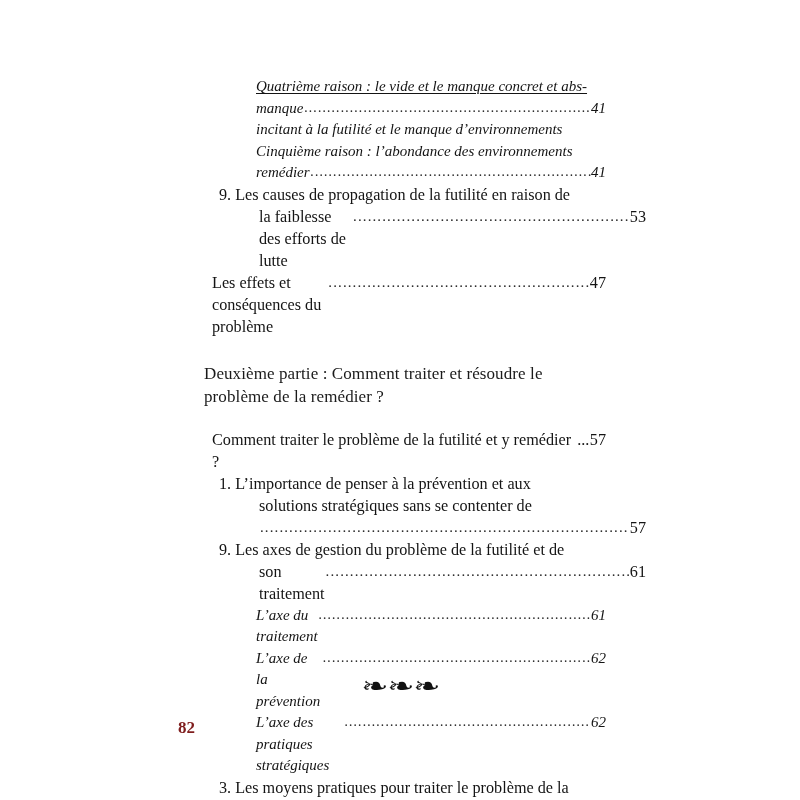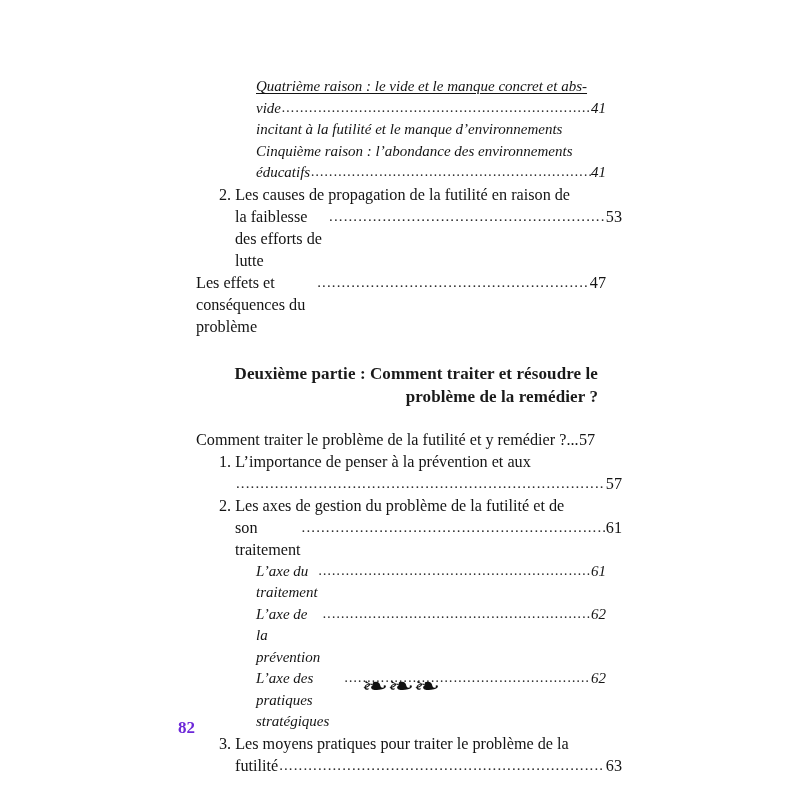--- a/index.html
+++ b/index.html
@@ -69,47 +69,47 @@
     padding-left: 0.5px;
     font-variant-numeric: lining-nums;
   }
 
   
   .plain {
     white-space: pre-wrap;
   }
 
   
-  .lvl0 { margin-left: 0px; }
+  .lvl0 { margin-left: 16px; }
   .lvl1 { margin-left: 23px; }
   .lvl2 { margin-left: 60px; }
 
   
-  .hang1 { margin-left: 16px; }
+  .hang1 { margin-left: 40px; }
 
   
   .ital {
     font-style: italic;
     font-size: 15px;
     line-height: 21.5px;
   }
   .ital .leader { font-size: 14px; letter-spacing: 1.05px; }
 
   .underline-q {
     text-decoration: underline;
     text-decoration-thickness: 1px;
     text-underline-offset: 1.5px;
   }
 
   
   .part-heading {
-    font-weight: bold;
+    font-weight: normal;
     font-size: 17px;
     line-height: 23px;
-    text-align: right;
+    text-align: left;
     margin: 24px 0 0 0;
     padding: 0 8px;
     letter-spacing: 0.1px;
   }
 
   .gap-after-heading { height: 21px; }
 
   
   .ornament {
     position: absolute;
@@ -128,51 +128,51 @@
   }
 
   
   .folio {
     position: absolute;
     left: 178px;
     top: 718px;
     font-weight: bold;
     font-size: 17px;
     line-height: 20px;
-    color: #6d28d9;
+    color: #7f1d1d;
   }
 </style>
 </head>
 <body>
 
 <div class="page">
 
   <div class="toc">
 
     <div class="entry ital lvl2">
       <div class="plain"><span class="underline-q">Quatrième raison : le vide et le manque concret et abs-</span></div>
       <div class="row">
-        <span class="txt">vide</span>
+        <span class="txt">manque</span>
         <span class="leader"></span>
         <span class="pg">41</span>
       </div>
     </div>
 
     <div class="entry ital lvl2">
       <div class="plain">incitant à la futilité et le manque d’environnements</div>
       <div class="plain">Cinquième raison : l’abondance des environnements</div>
       <div class="row">
-        <span class="txt">éducatifs</span>
+        <span class="txt">remédier</span>
         <span class="leader"></span>
         <span class="pg">41</span>
       </div>
     </div>
 
     <div class="entry lvl1">
-      <div class="plain">2. Les causes de propagation de la futilité en raison de</div>
+      <div class="plain">9. Les causes de propagation de la futilité en raison de</div>
       <div class="row hang1">
         <span class="txt">la faiblesse des efforts de lutte</span>
         <span class="leader"></span>
         <span class="pg">53</span>
       </div>
     </div>
 
     <div class="entry lvl0">
       <div class="row">
         <span class="txt">Les effets et conséquences du problème</span>
@@ -190,28 +190,29 @@
     <div class="entry lvl0">
       <div class="row">
         <span class="txt">Comment traiter le problème de la futilité et y remédier ?</span>
         <span class="txt">...</span>
         <span class="pg">57</span>
       </div>
     </div>
 
     <div class="entry lvl1">
       <div class="plain">1. L’importance de penser à la prévention et aux</div>
+      <div class="plain hang1">solutions stratégiques sans se contenter de</div>
       <div class="row hang1">
         <span class="leader"></span>
         <span class="pg">57</span>
       </div>
     </div>
 
     <div class="entry lvl1">
-      <div class="plain">2. Les axes de gestion du problème de la futilité et de</div>
+      <div class="plain">9. Les axes de gestion du problème de la futilité et de</div>
       <div class="row hang1">
         <span class="txt">son traitement</span>
         <span class="leader"></span>
         <span class="pg">61</span>
       </div>
     </div>
 
     <div class="entry ital lvl2">
       <div class="row">
         <span class="txt">L’axe du traitement</span>

